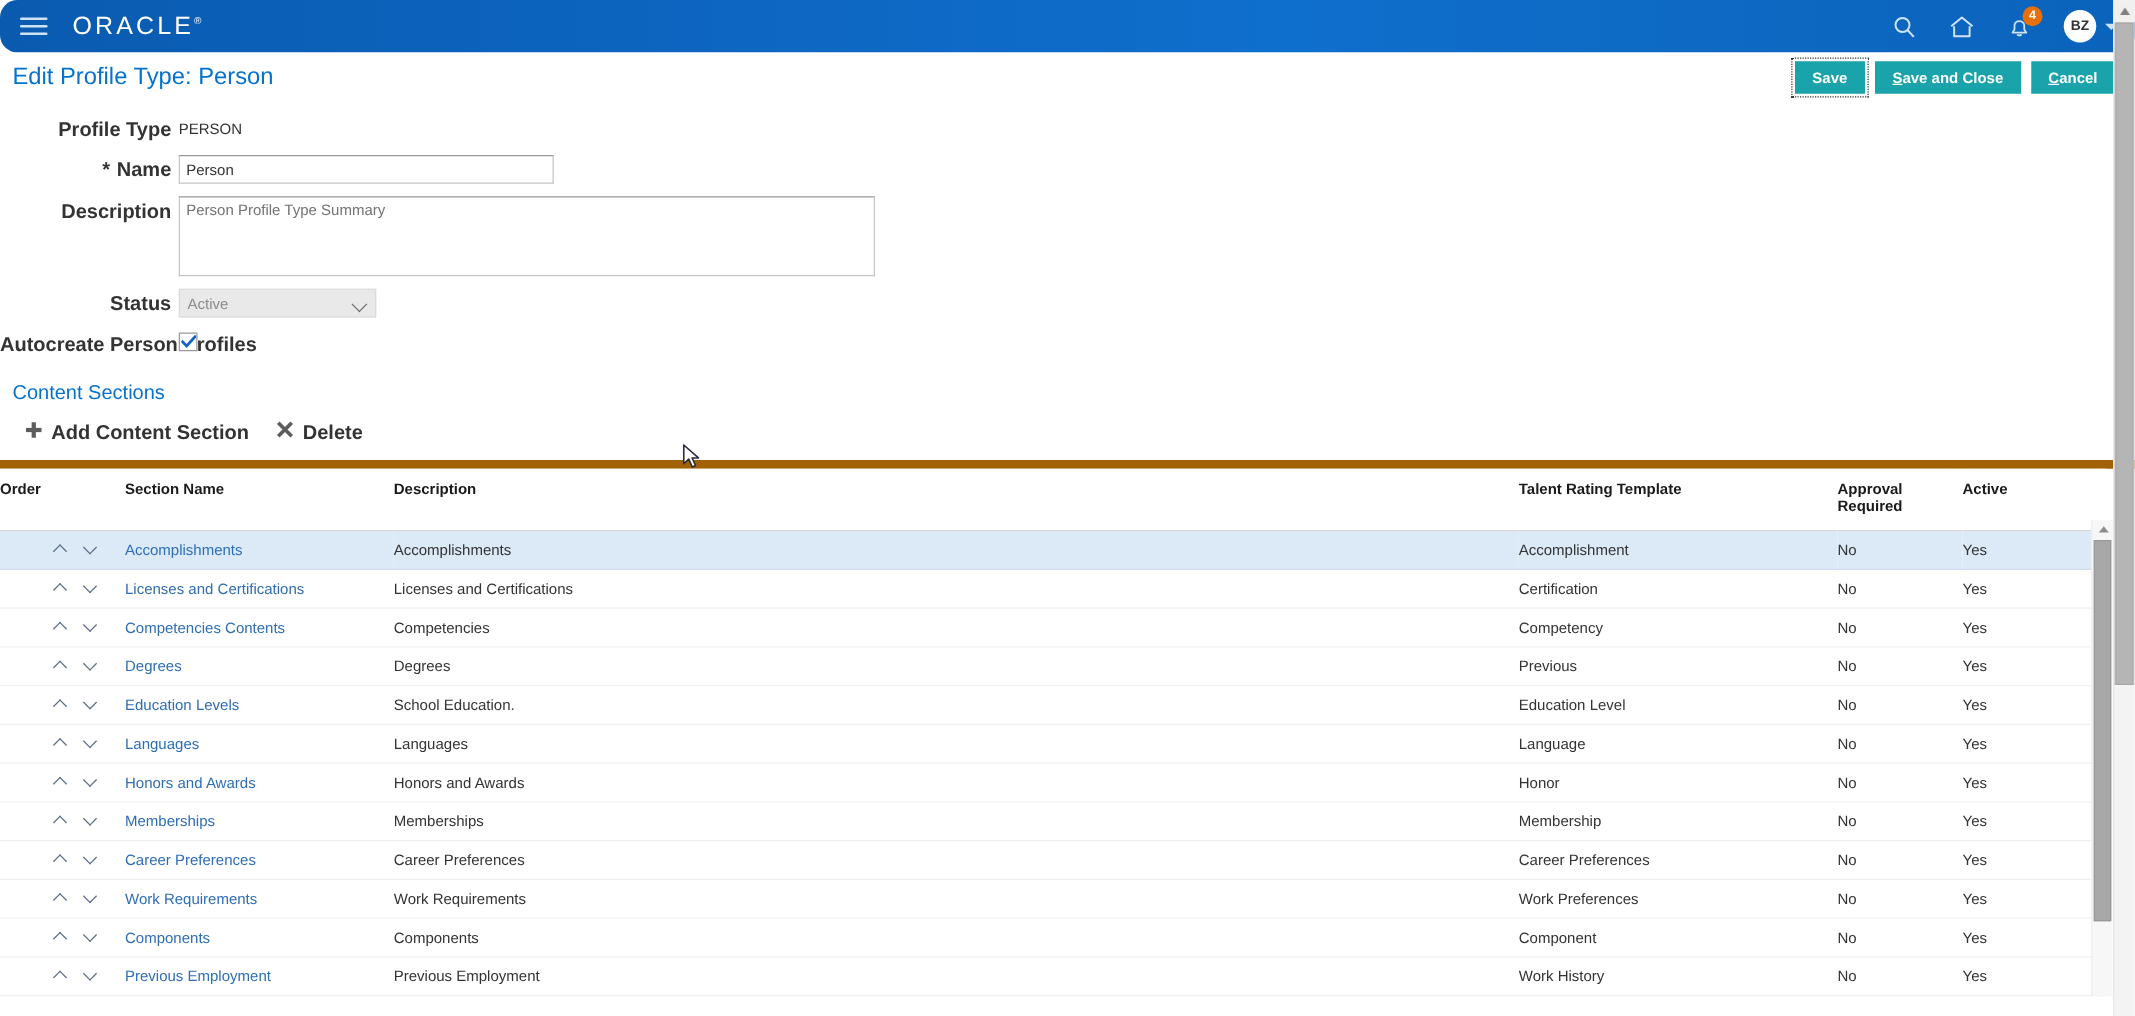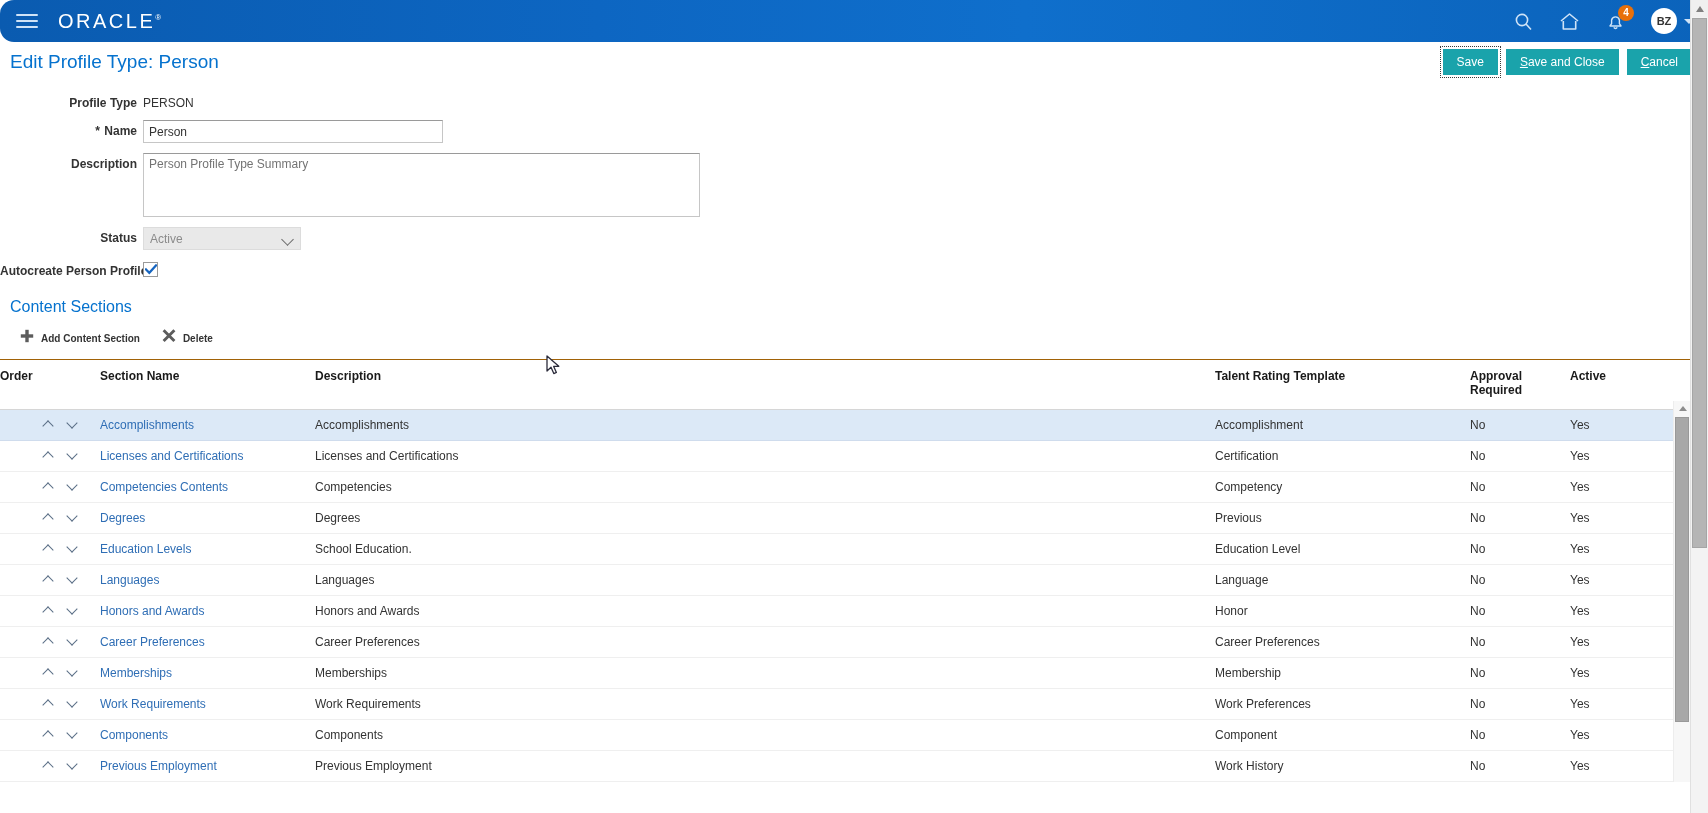--- a/index.html
+++ b/index.html
@@ -86,37 +86,37 @@
     font-size: 19px;
     color: #0572ce;
     font-weight: 400;
   }
   .page-actions { margin-left: auto; display: flex; align-items: center; gap: 8px; }
   .btn {
     background: #1aa3ab;
     color: #fff;
     border: none;
     font-size: 12px;
-    font-weight: normal;
+    font-weight: bold;
     padding: 6px 14px;
     cursor: pointer;
     font-family: "Liberation Sans", sans-serif;
     line-height: 14px;
     white-space: nowrap;
   }
   .btn.focused { outline: 1px dotted #3a3a3a; outline-offset: 2px; }
   .btn u { text-decoration: underline; }
 
   
   .form-area { padding: 10px 0 0 0; position: relative; }
   .frow { display: flex; align-items: flex-start; margin-bottom: 10px; }
   .flabel {
     width: 143px;
     text-align: right;
-    font-size: 12px;
+    font-size: 16px;
     color: #333;
     font-weight: bold;
     padding-top: 4px;
     padding-right: 6px;
     white-space: nowrap;
   }
   .flabel .req { color: #333; font-weight: bold; margin-right: 1px; }
   .fvalue { font-size: 12px; color: #333; padding-top: 4px; }
   input.ftext {
     width: 300px;
@@ -176,24 +176,24 @@
     color: #0572ce;
     padding: 10px 0 0 10px;
     font-weight: 400;
   }
   .cs-toolbar {
     display: flex; align-items: center;
     gap: 22px;
     padding: 13px 0 12px 20px;
   }
   .tb-item { display:flex; align-items:center; gap:7px; cursor: pointer; }
-  .tb-label { font-size: 10px; color: #333; font-weight: bold; }
-
-  
-  .table-wrap { position: relative; border-top: 1px solid #a16207; }
+  .tb-label { font-size: 16px; color: #333; font-weight: bold; }
+
+  
+  .table-wrap { position: relative; border-top: 7px solid #a16207; }
   table.grid { width: 1685px; border-collapse: collapse; table-layout: fixed; }
   table.grid th {
     font-size: 12px; color: #1a1a1a; font-weight: bold;
     text-align: left; vertical-align: top;
     padding: 9px 0 12px 0;
     background: #fff;
     border-bottom: 1px solid #d6d6d6;
   }
   table.grid td {
     font-size: 12px; color: #333;
@@ -498,36 +498,36 @@
           <td class="col-appr">No</td>
           <td class="col-active">Yes</td>
         </tr>
         <tr>
           <td class="order-cell col-order">
             <div class="arrows">
               <span class="arr up"></span>
               <span class="arr down"></span>
             </div>
           </td>
+          <td class="col-name"><a class="seclink">Memberships</a></td>
+          <td class="col-desc">Memberships</td>
+          <td class="col-trt">Membership</td>
+          <td class="col-appr">No</td>
+          <td class="col-active">Yes</td>
+        </tr>
+        <tr>
+          <td class="order-cell col-order">
+            <div class="arrows">
+              <span class="arr up"></span>
+              <span class="arr down"></span>
+            </div>
+          </td>
           <td class="col-name"><a class="seclink">Career Preferences</a></td>
           <td class="col-desc">Career Preferences</td>
           <td class="col-trt">Career Preferences</td>
-          <td class="col-appr">No</td>
-          <td class="col-active">Yes</td>
-        </tr>
-        <tr>
-          <td class="order-cell col-order">
-            <div class="arrows">
-              <span class="arr up"></span>
-              <span class="arr down"></span>
-            </div>
-          </td>
-          <td class="col-name"><a class="seclink">Memberships</a></td>
-          <td class="col-desc">Memberships</td>
-          <td class="col-trt">Membership</td>
           <td class="col-appr">No</td>
           <td class="col-active">Yes</td>
         </tr>
         <tr>
           <td class="order-cell col-order">
             <div class="arrows">
               <span class="arr up"></span>
               <span class="arr down"></span>
             </div>
           </td>

